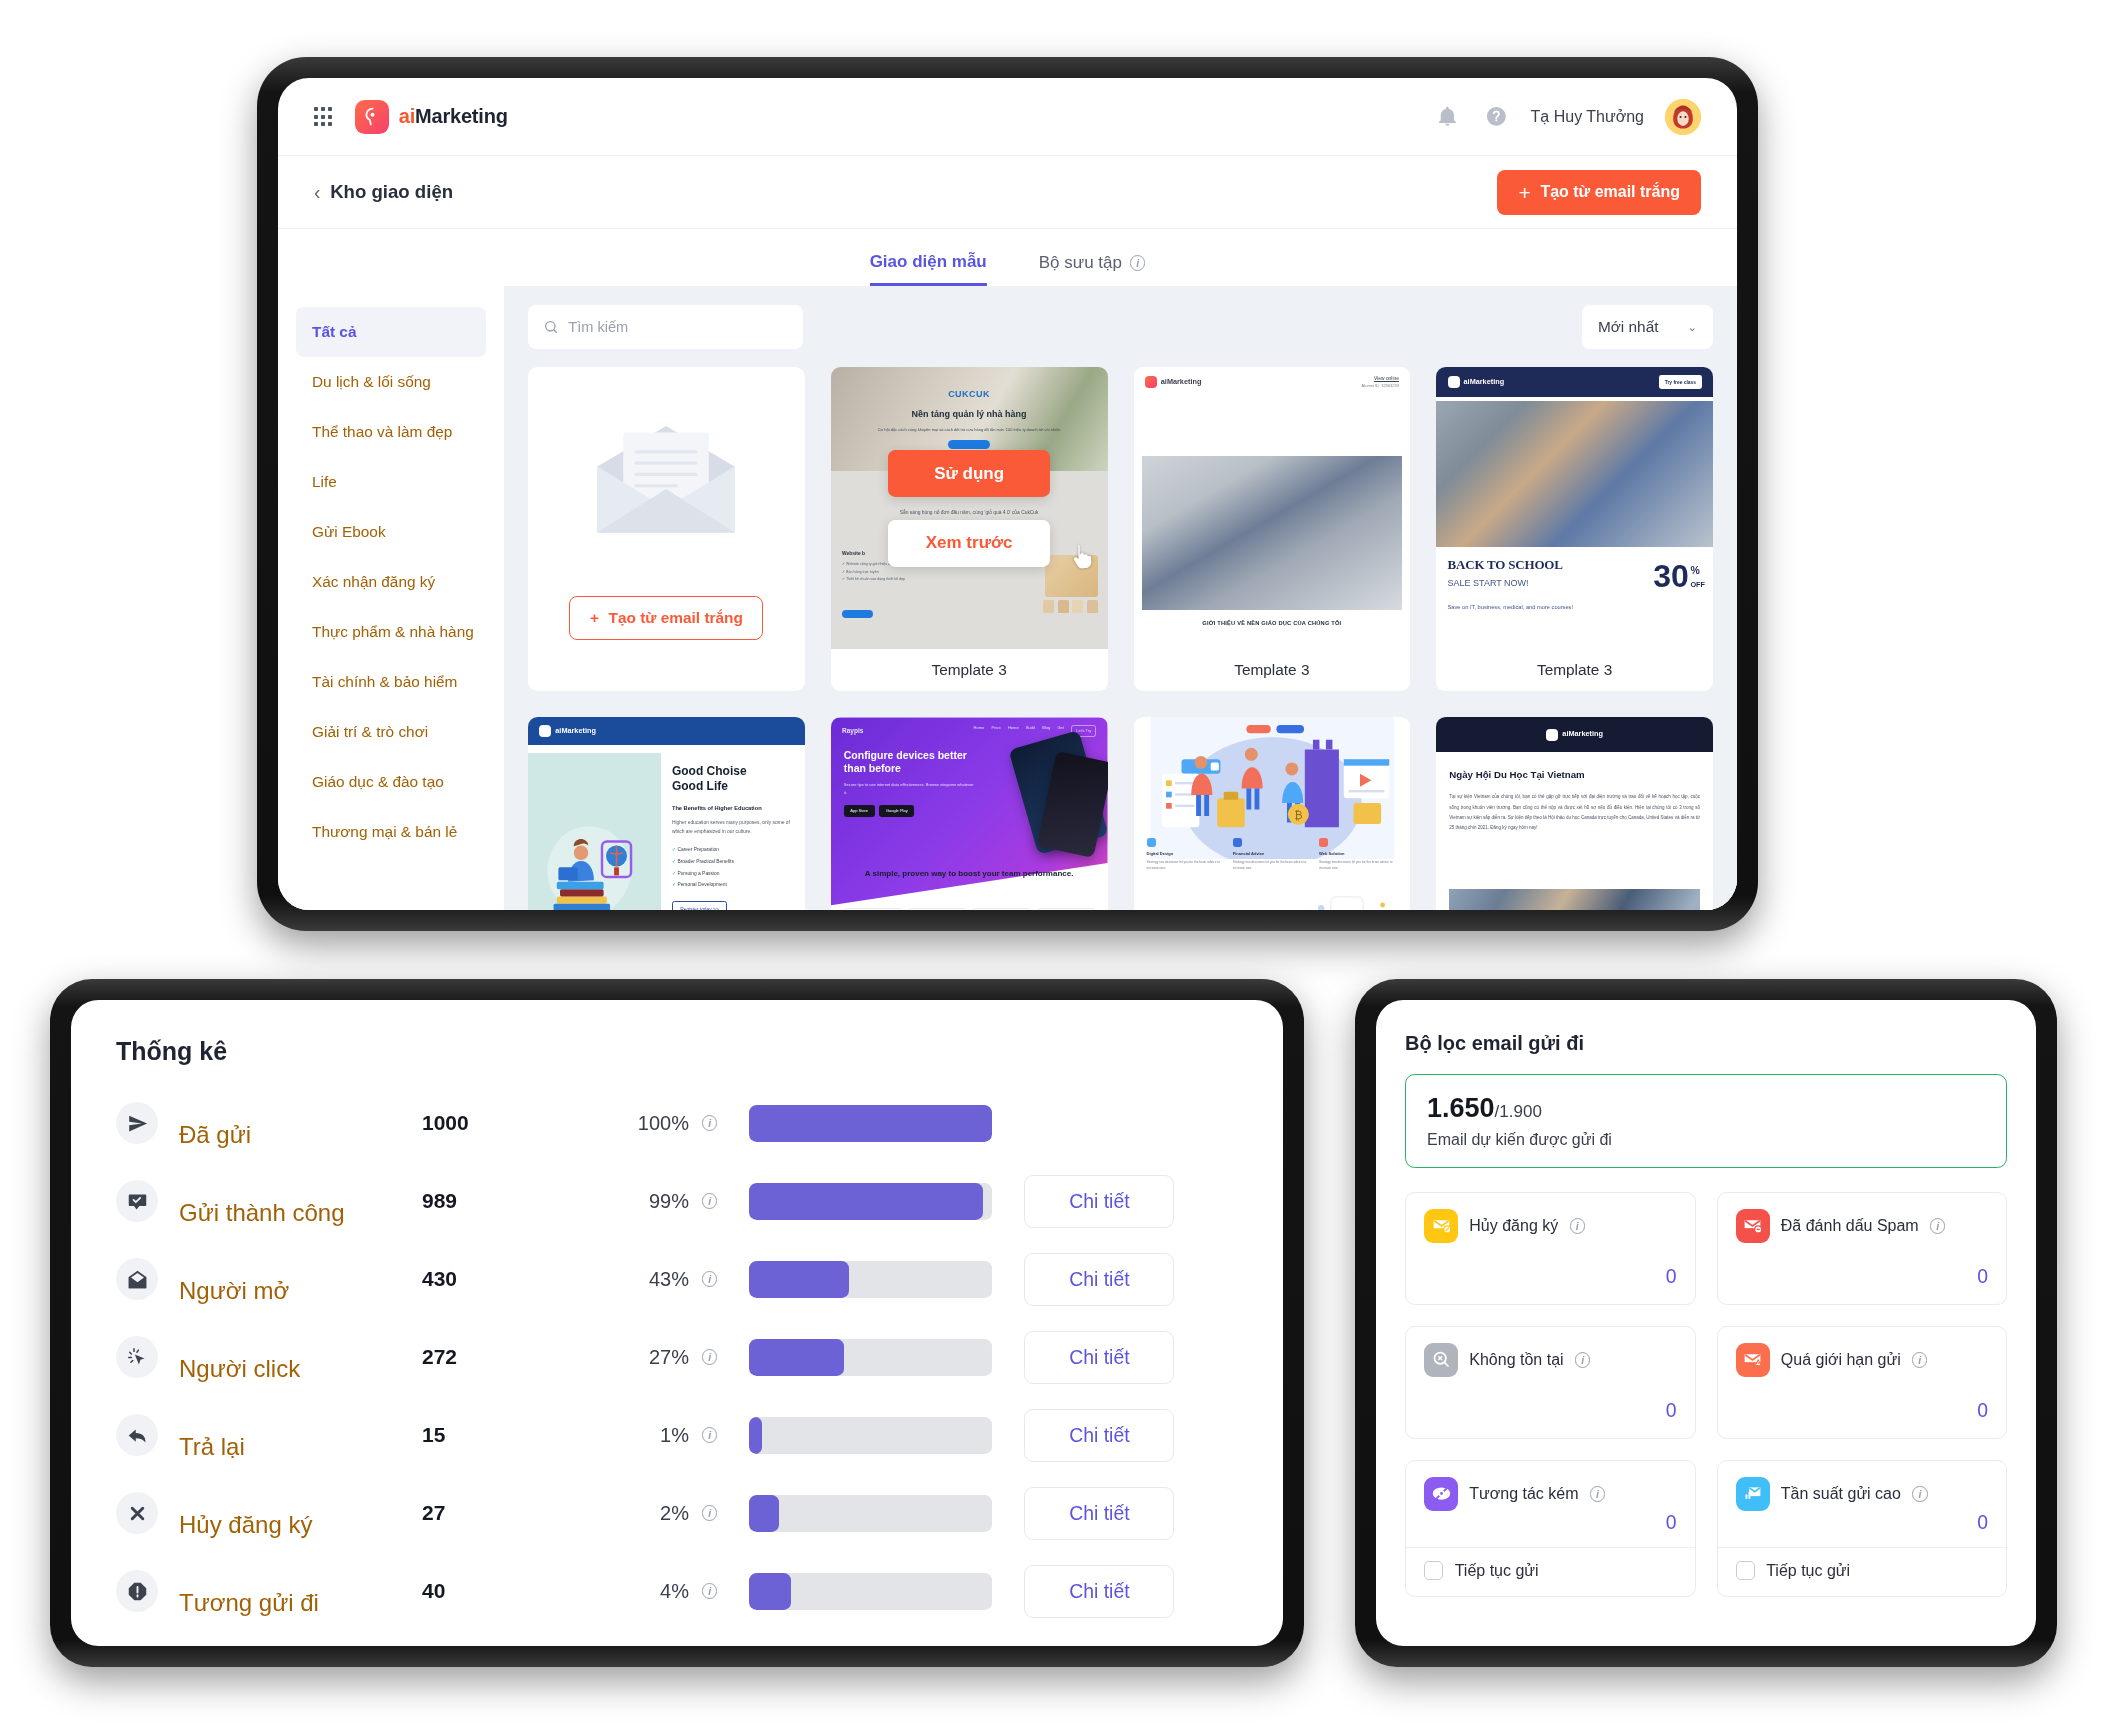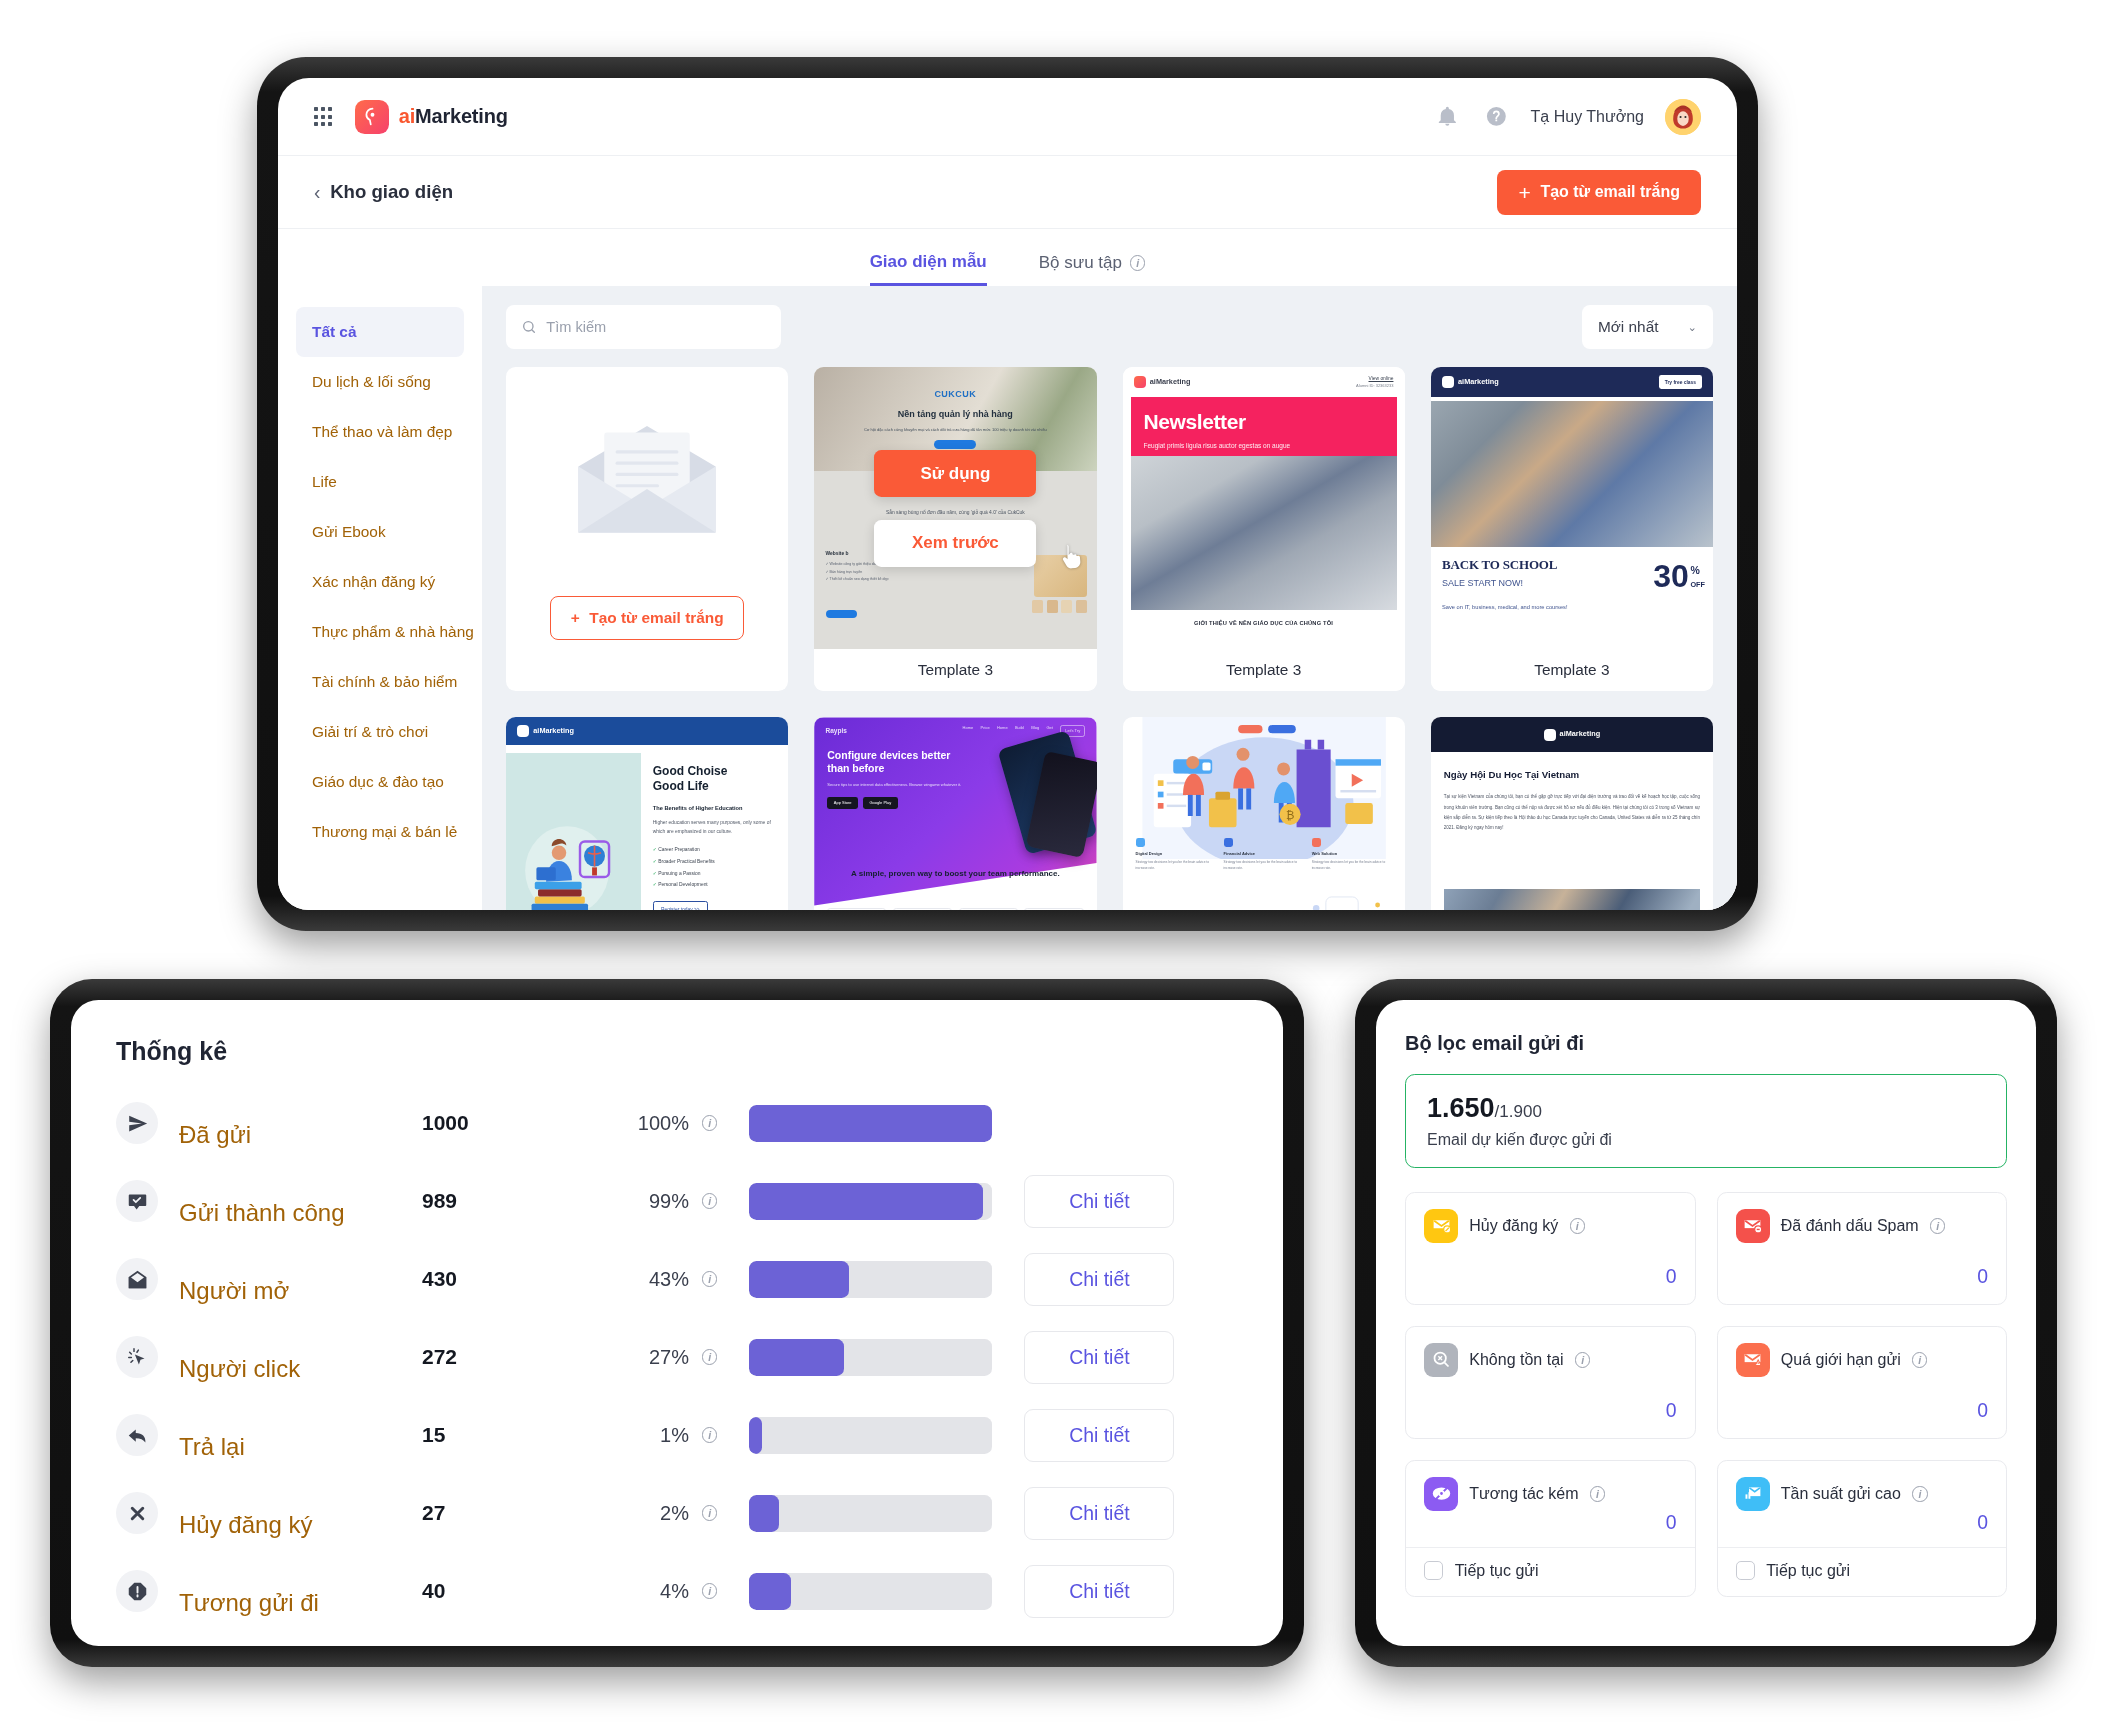--- a/index.html
+++ b/index.html
@@ -55,21 +55,21 @@
 
   
   .tabs { display: flex; justify-content: center; gap: 52px; padding-top: 22.7px; background:#fff; }
   .tab { font-size: 17px; color: #5b6172; padding-bottom: 11.3px; cursor: pointer; display: flex; align-items: center; gap: 8px; }
   .tab.active { color: #5A54E0; font-weight: 700; border-bottom: 3.2px solid #5A54E0; }
   .info-ico { width: 15.4px; height: 15.4px; border: 1.5px solid #9aa0ad; border-radius: 50%; display: inline-flex;
     align-items: center; justify-content: center; font-size: 10.5px; font-weight: 700; color: #9aa0ad; font-style: italic; }
 
   
   .work { display: flex; height: calc(100% - 78px - 73px - 53px); background: #fff; }
-  .sidebar { width: 204px; padding: 21px 18px 0 18px; flex: none; }
+  .sidebar { width: 226px; padding: 21px 18px 0 18px; flex: none; }
   .side-item { height: 50px; display: flex; align-items: center; padding: 0 16px; border-radius: 8px;
     font-size: 15.4px; color: #a16207; cursor: pointer; white-space: nowrap; }
   .side-item.active { background: #F1F3F9; color: #5A54E0; font-weight: 700; }
 
   .content { flex: 1; background: #EEF1F5; border-radius: 0; padding: 19.4px 24px; overflow: hidden; position: relative; }
   .content-head { display: flex; align-items: center; margin-bottom: 18px; }
   .search-box { width: 275px; height: 44px; background: #fff; border-radius: 8px; display: flex; align-items: center;
     gap: 9.7px; padding: 0 14.6px; }
   .search-box svg { width: 16px; height: 16px; color: #9aa0ad; flex: none; }
   .search-box input { border: none; outline: none; font-size: 14.6px; color: #3a3f4d; background: transparent; width: 100%;
@@ -338,24 +338,20 @@
               <div class="mini">
                 <div class="mini-head">
                   <div class="mini-logo">
                       <span class="m"></span>
                       <span>aiMarketing</span>
                     </div>
                   <div style="text-align:right;">
                     <div style="font-size:4.9px;text-decoration:underline;color:#3a4250;">View online</div>
                     <div style="font-size:4px;color:#7b818c;">Alumni ID: 32363233</div>
                   </div>
-                </div>
-                <div class="mini-band" style="background:#F5225F;margin:0 8px;">
-                  <h4>Newsletter</h4>
-                  <p>Feugiat primis ligula risus auctor egestas on augue</p>
                 </div>
                 <div class="photo" style="position:absolute;left:8px;right:8px;top:89px;height:154px;background:linear-gradient(150deg,#cfd4d8 0%,#b8bfc6 25%,#6e7d96 45%,#9fa8b4 62%,#d7dbe0 100%);"></div>
                 <div style="position:absolute;left:8px;right:8px;top:252px;text-align:center;font-size:5.7px;font-weight:700;color:#1f2433;letter-spacing:0.2px;">GIỚI THIỆU VỀ NỀN GIÁO DỤC CỦA CHÚNG TÔI</div>
               </div>
             </div>
             <div class="card-cap">Template 3</div>
           </div>
 
           <div class="card row1">
             <div class="thumb">

